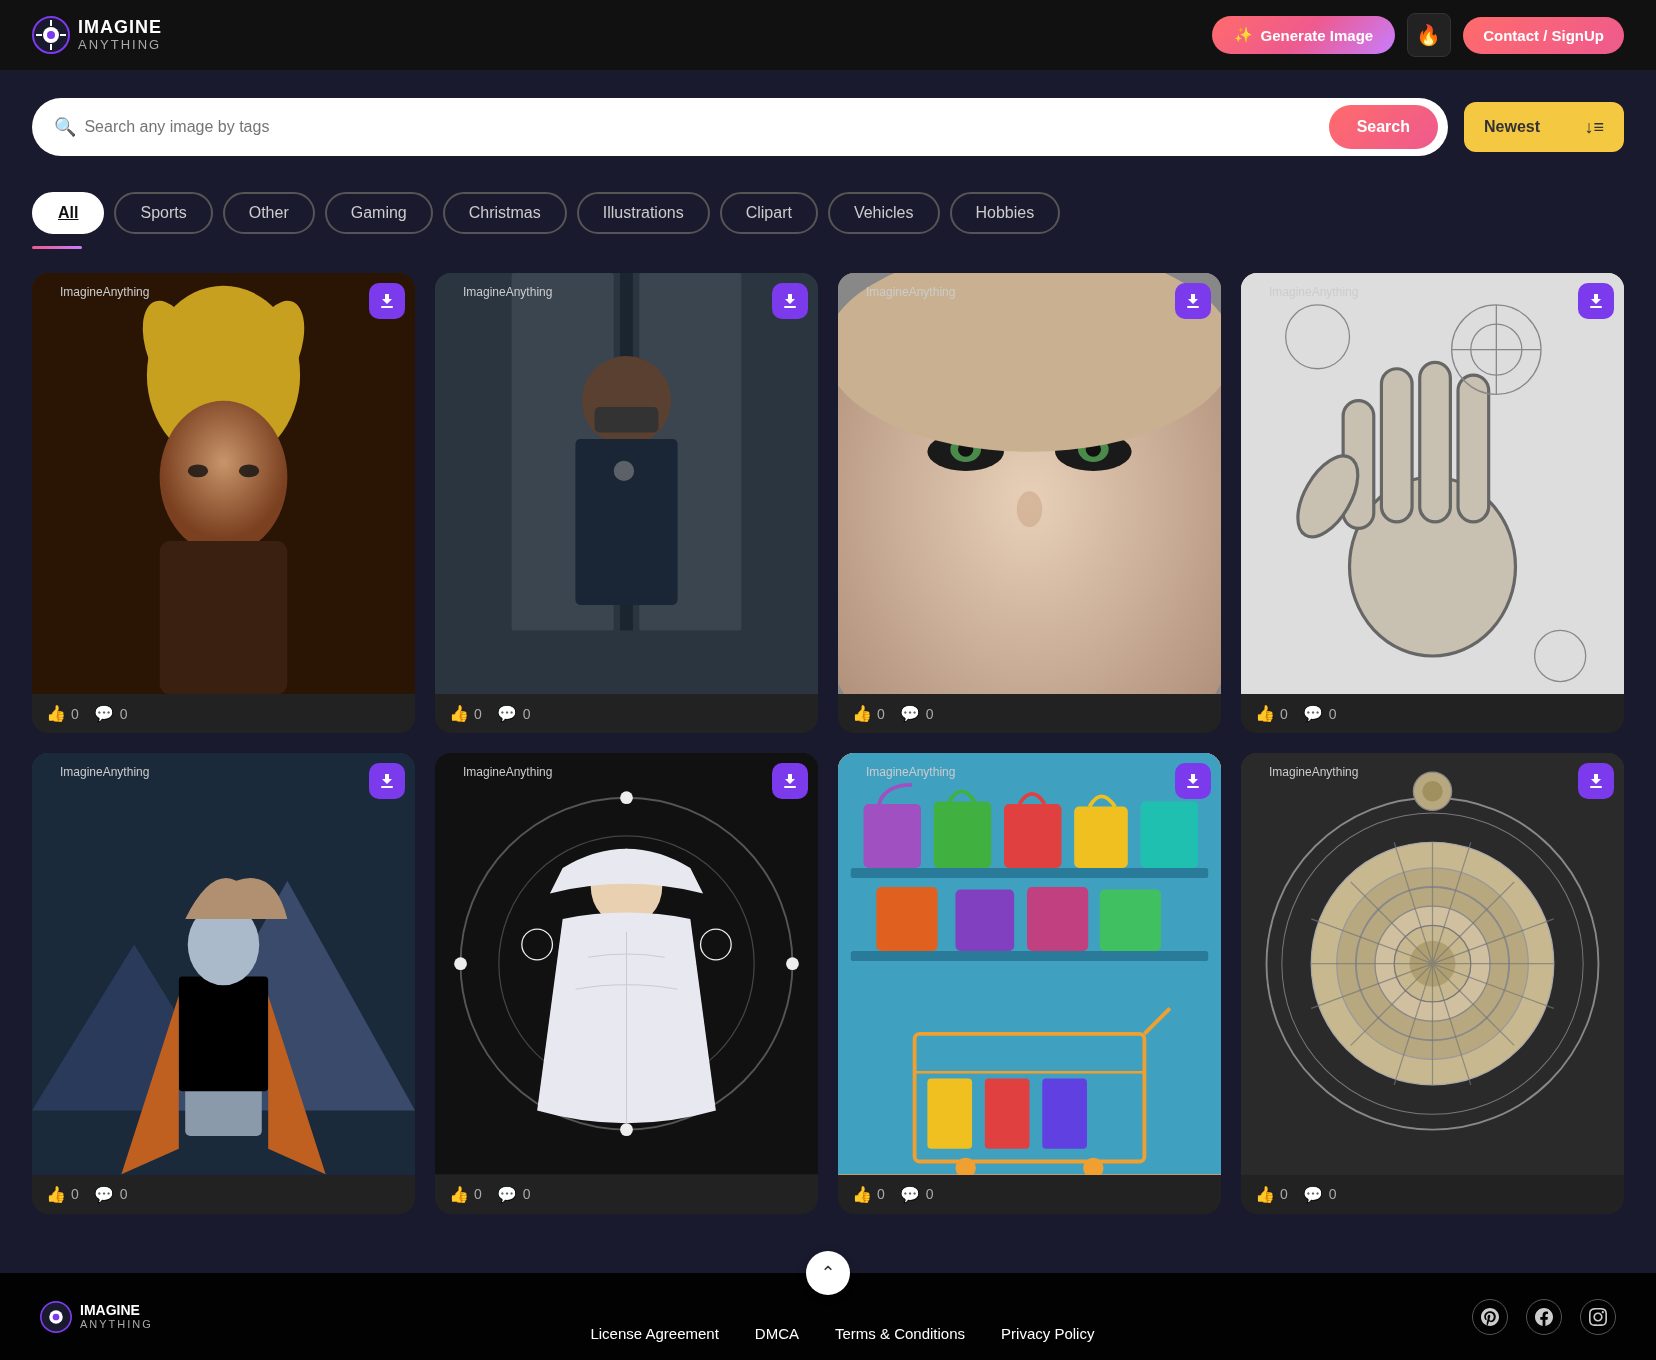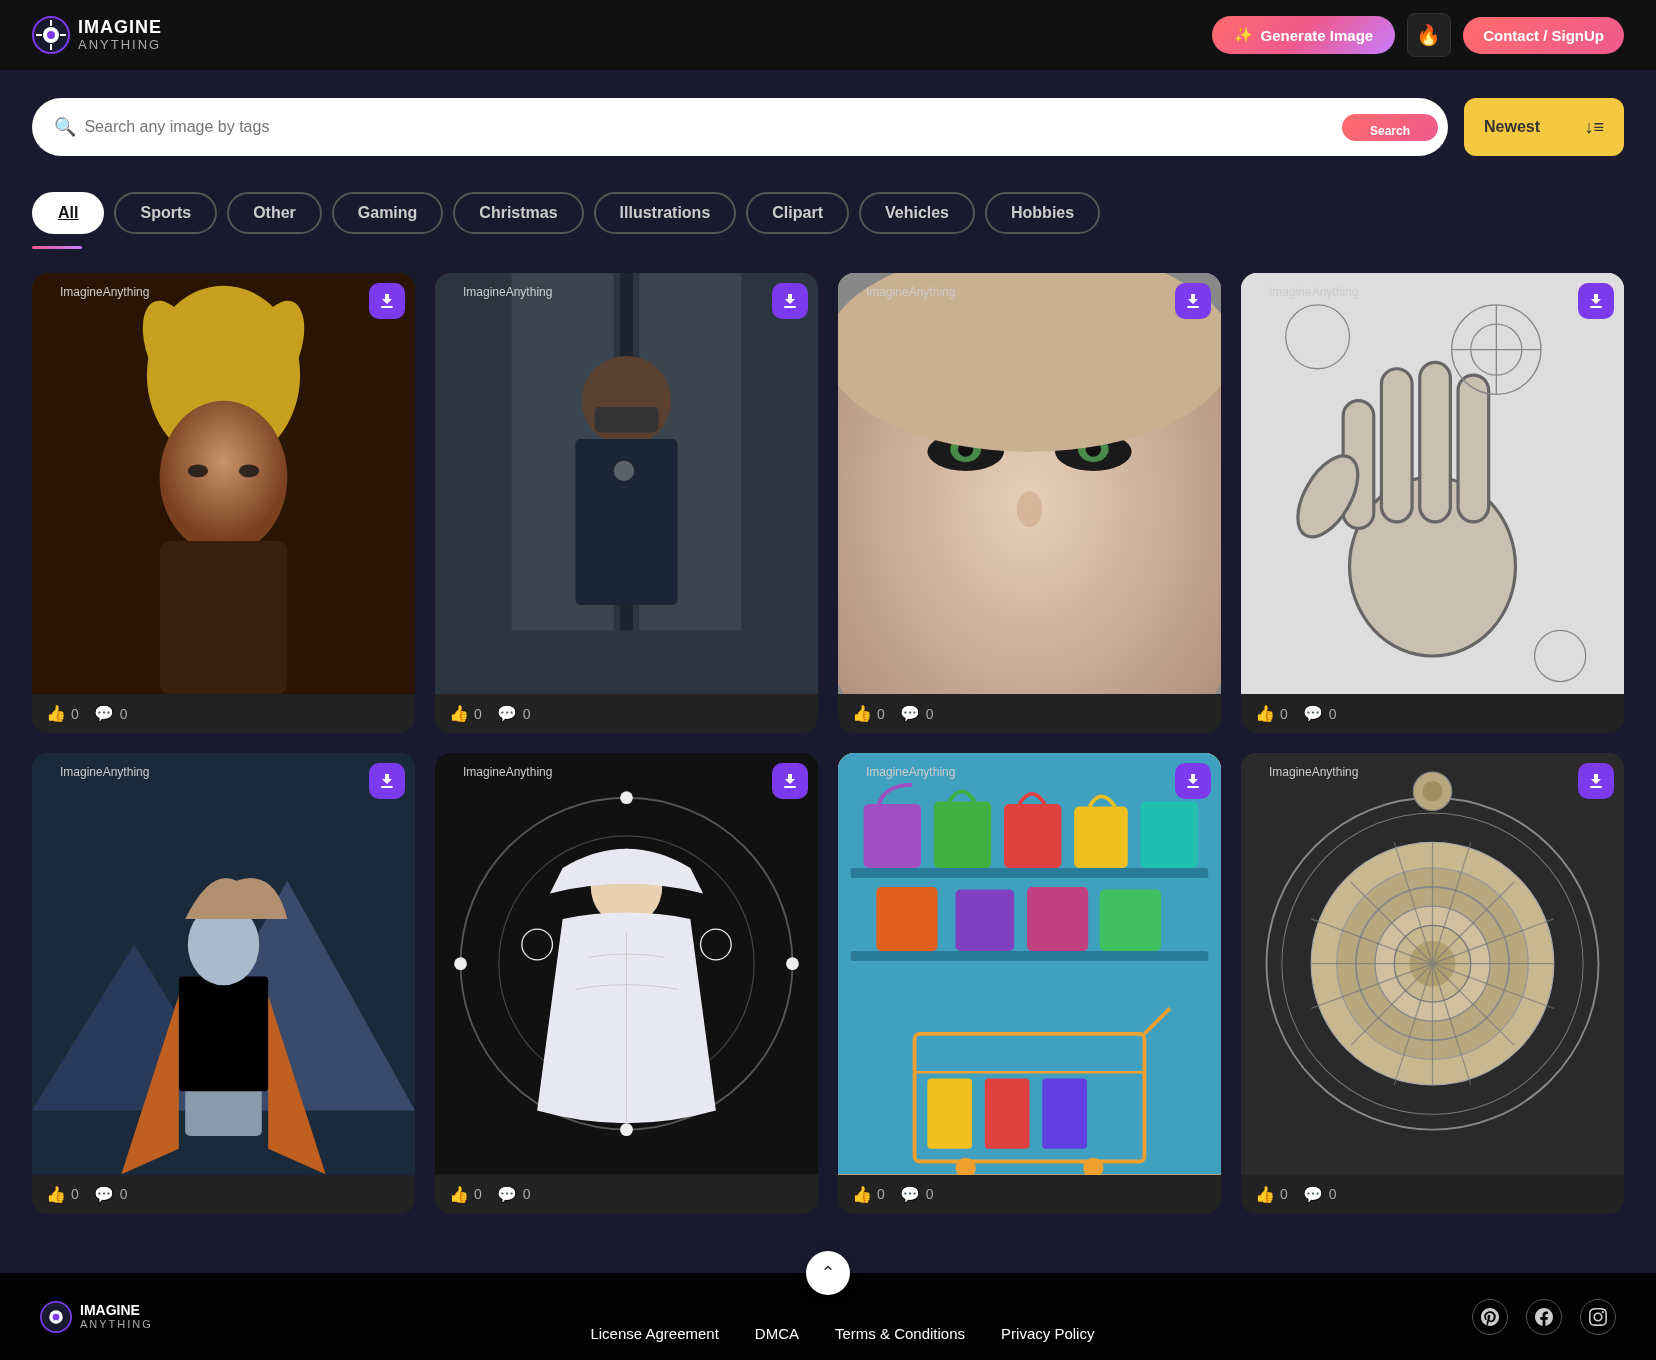--- a/index.html
+++ b/index.html
@@ -126,30 +126,30 @@
       font-size: 16px;
       color: #444;
       background: transparent;
     }
     .btn-search {
       background: linear-gradient(135deg, #ff6b6b, #ee5a8e);
       border: none;
       border-radius: 25px;
       padding: 10px 28px;
       color: #fff;
-      font-size: 12px;
+      font-size: 16px;
       font-weight: 600;
       cursor: pointer;
-      height: 27px;
+      height: 44px;
     }
     .sort-box {
       background: #f5c842;
       border-radius: 12px;
       padding: 0 20px;
-      height: 58px;
+      height: 50px;
       display: flex;
       align-items: center;
       gap: 18px;
       cursor: pointer;
       min-width: 160px;
       justify-content: space-between;
     }
     .sort-label {
       font-size: 16px;
       font-weight: 600;
@@ -171,21 +171,21 @@
       flex-wrap: nowrap;
       overflow-x: auto;
       padding-bottom: 12px;
     }
     .category-tabs::-webkit-scrollbar { display: none; }
     .cat-tab {
       border: 2px solid #555;
       border-radius: 25px;
       padding: 10px 24px;
       font-size: 16px;
-      font-weight: 700;
+      font-weight: 400;
       color: #ccc;
       cursor: pointer;
       white-space: nowrap;
       background: transparent;
     }
     .cat-tab.active {
       background: #ffffff;
       color: #111;
       border-color: #fff;
       font-weight: 700;

